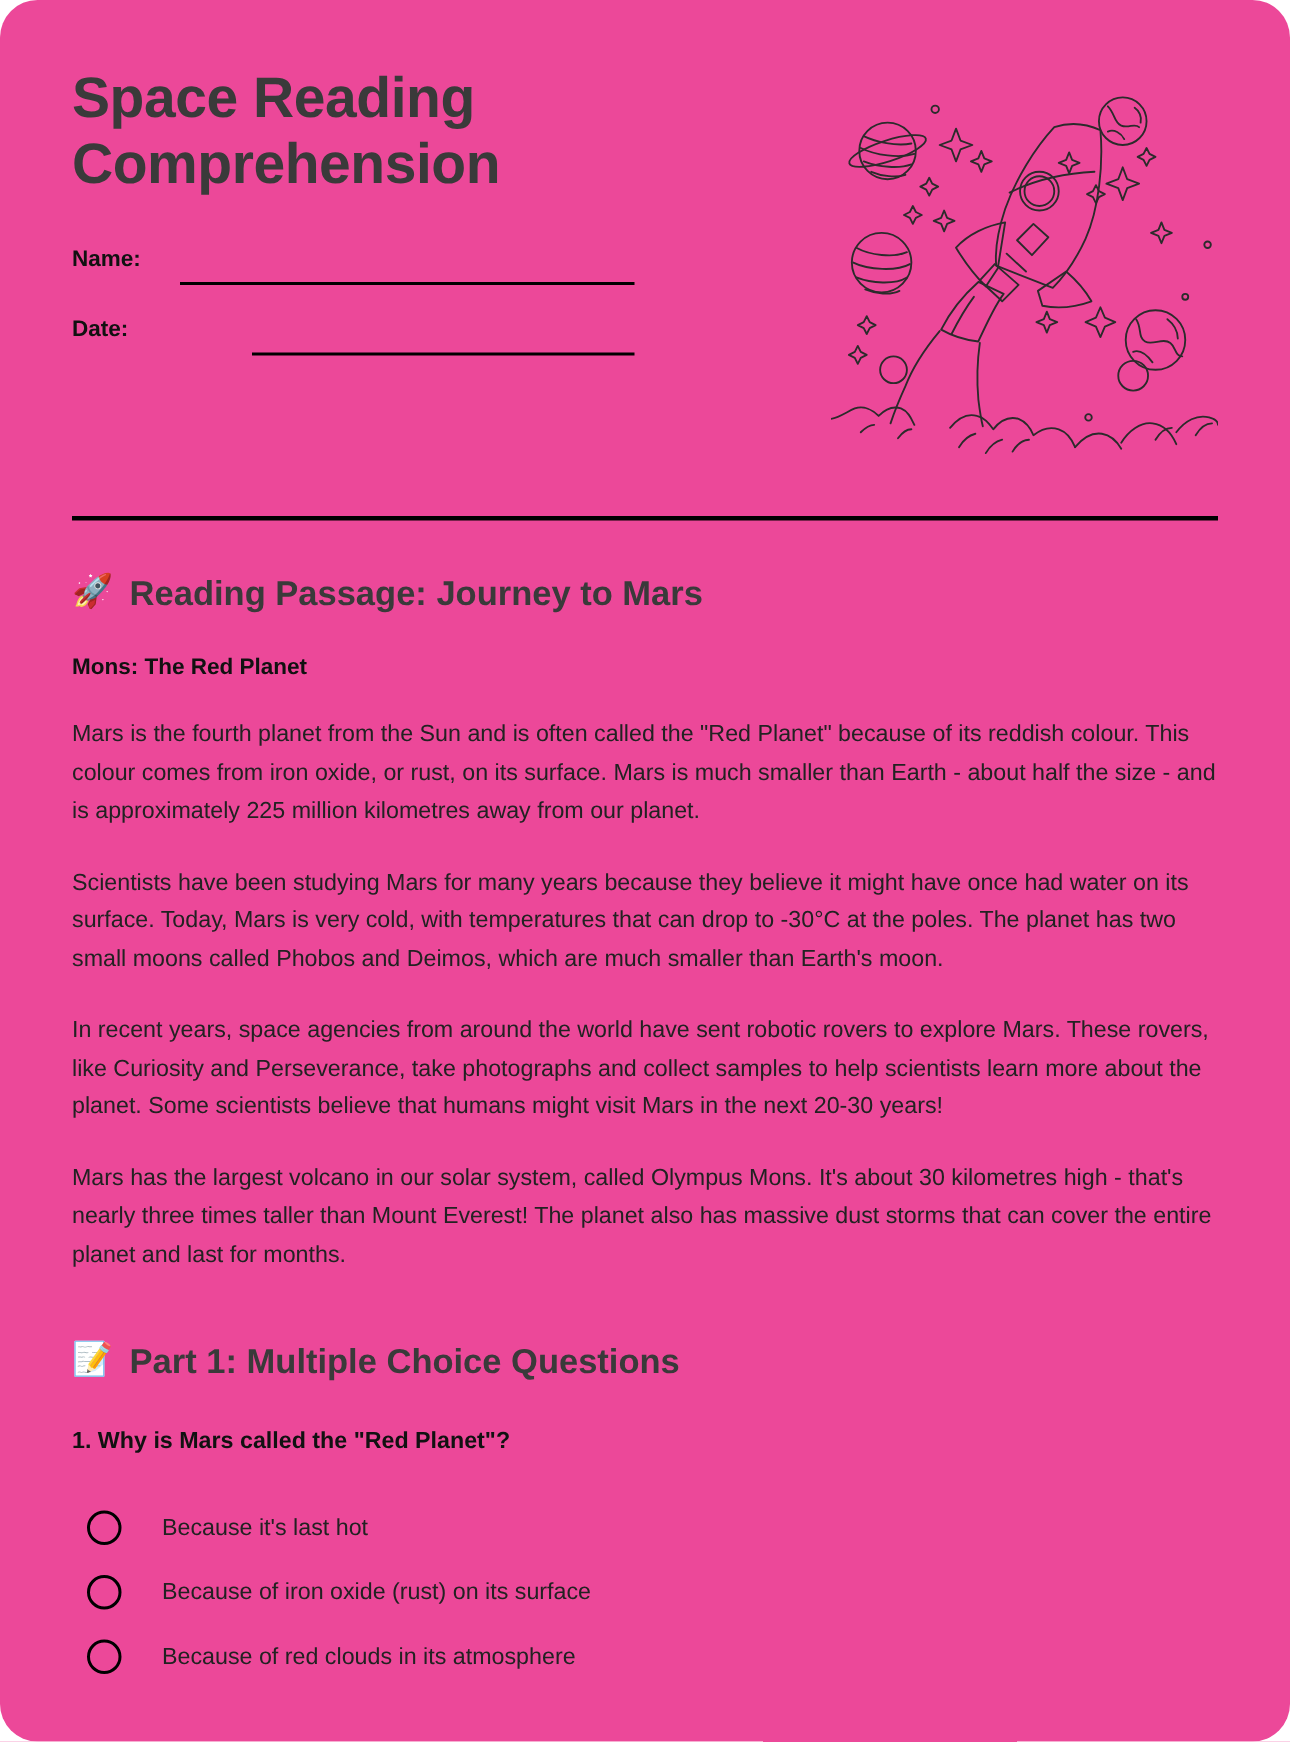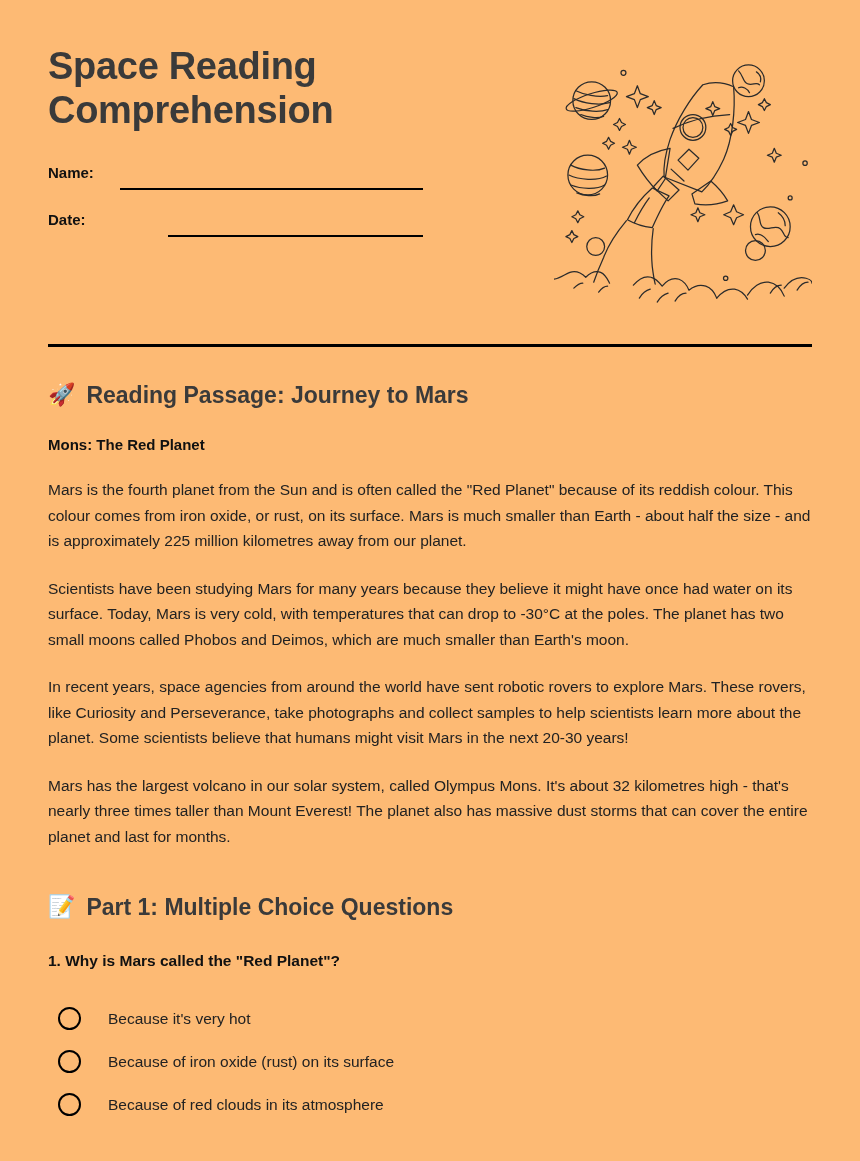--- a/index.html
+++ b/index.html
@@ -9,23 +9,24 @@
     background: #ffffff;
   }
   body {
     font-family: "Liberation Sans", sans-serif;
     color: #1a1a1a;
   }
   .page {
     position: relative;
     width: 860px;
     height: 1161px;
-    background: #fdba74;
+    background: #ec4899;
     overflow: hidden;
     box-sizing: border-box;
+    border-radius: 25px;
   }
 
   
   .header {
     position: absolute;
     left: 48px;
     top: 44px;
     width: 764px;
     height: 280px;
   }
@@ -281,33 +282,33 @@
     <h2 class="section-heading">
       <span class="emoji">🚀</span>
       <span>Reading Passage: Journey to Mars</span>
     </h2>
 
     <p class="subhead">Mons: The Red Planet</p>
 
     <p class="para">Mars is the fourth planet from the Sun and is often called the "Red Planet" because of its reddish colour. This colour comes from iron oxide, or rust, on its surface. Mars is much smaller than Earth - about half the size - and is approximately 225 million kilometres away from our planet.</p>
     <p class="para">Scientists have been studying Mars for many years because they believe it might have once had water on its surface. Today, Mars is very cold, with temperatures that can drop to -30°C at the poles. The planet has two small moons called Phobos and Deimos, which are much smaller than Earth's moon.</p>
     <p class="para">In recent years, space agencies from around the world have sent robotic rovers to explore Mars. These rovers, like Curiosity and Perseverance, take photographs and collect samples to help scientists learn more about the planet. Some scientists believe that humans might visit Mars in the next 20-30 years!</p>
-    <p class="para">Mars has the largest volcano in our solar system, called Olympus Mons. It's about 32 kilometres high - that's nearly three times taller than Mount Everest! The planet also has massive dust storms that can cover the entire planet and last for months.</p>
+    <p class="para">Mars has the largest volcano in our solar system, called Olympus Mons. It's about 30 kilometres high - that's nearly three times taller than Mount Everest! The planet also has massive dust storms that can cover the entire planet and last for months.</p>
 
     <h2 class="section-heading part-heading">
       <span class="emoji">📝</span>
       <span>Part 1: Multiple Choice Questions</span>
     </h2>
 
     <p class="question">1. Why is Mars called the "Red Planet"?</p>
 
     <ul class="options">
       <li class="option">
         <span class="radio"></span>
-        <span class="option-label">Because it's very hot</span>
+        <span class="option-label">Because it's last hot</span>
       </li>
       <li class="option">
         <span class="radio"></span>
         <span class="option-label">Because of iron oxide (rust) on its surface</span>
       </li>
       <li class="option">
         <span class="radio"></span>
         <span class="option-label">Because of red clouds in its atmosphere</span>
       </li>
     </ul>

